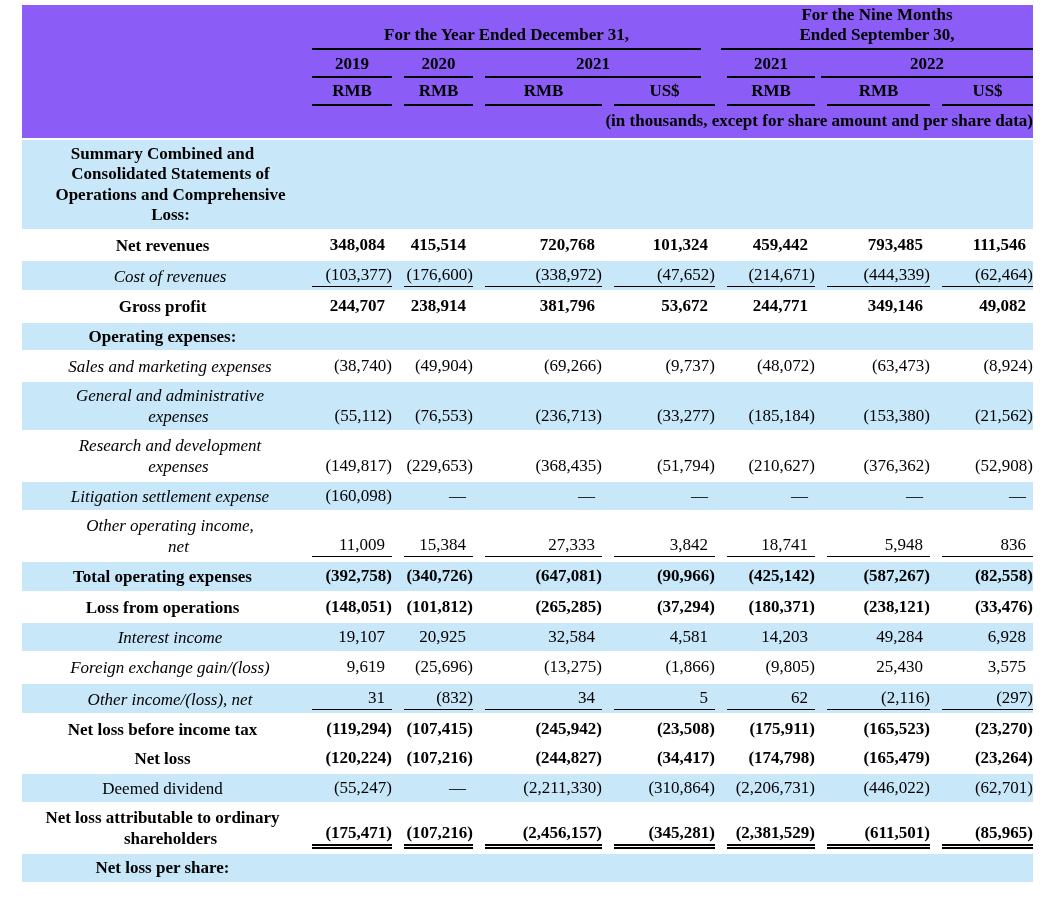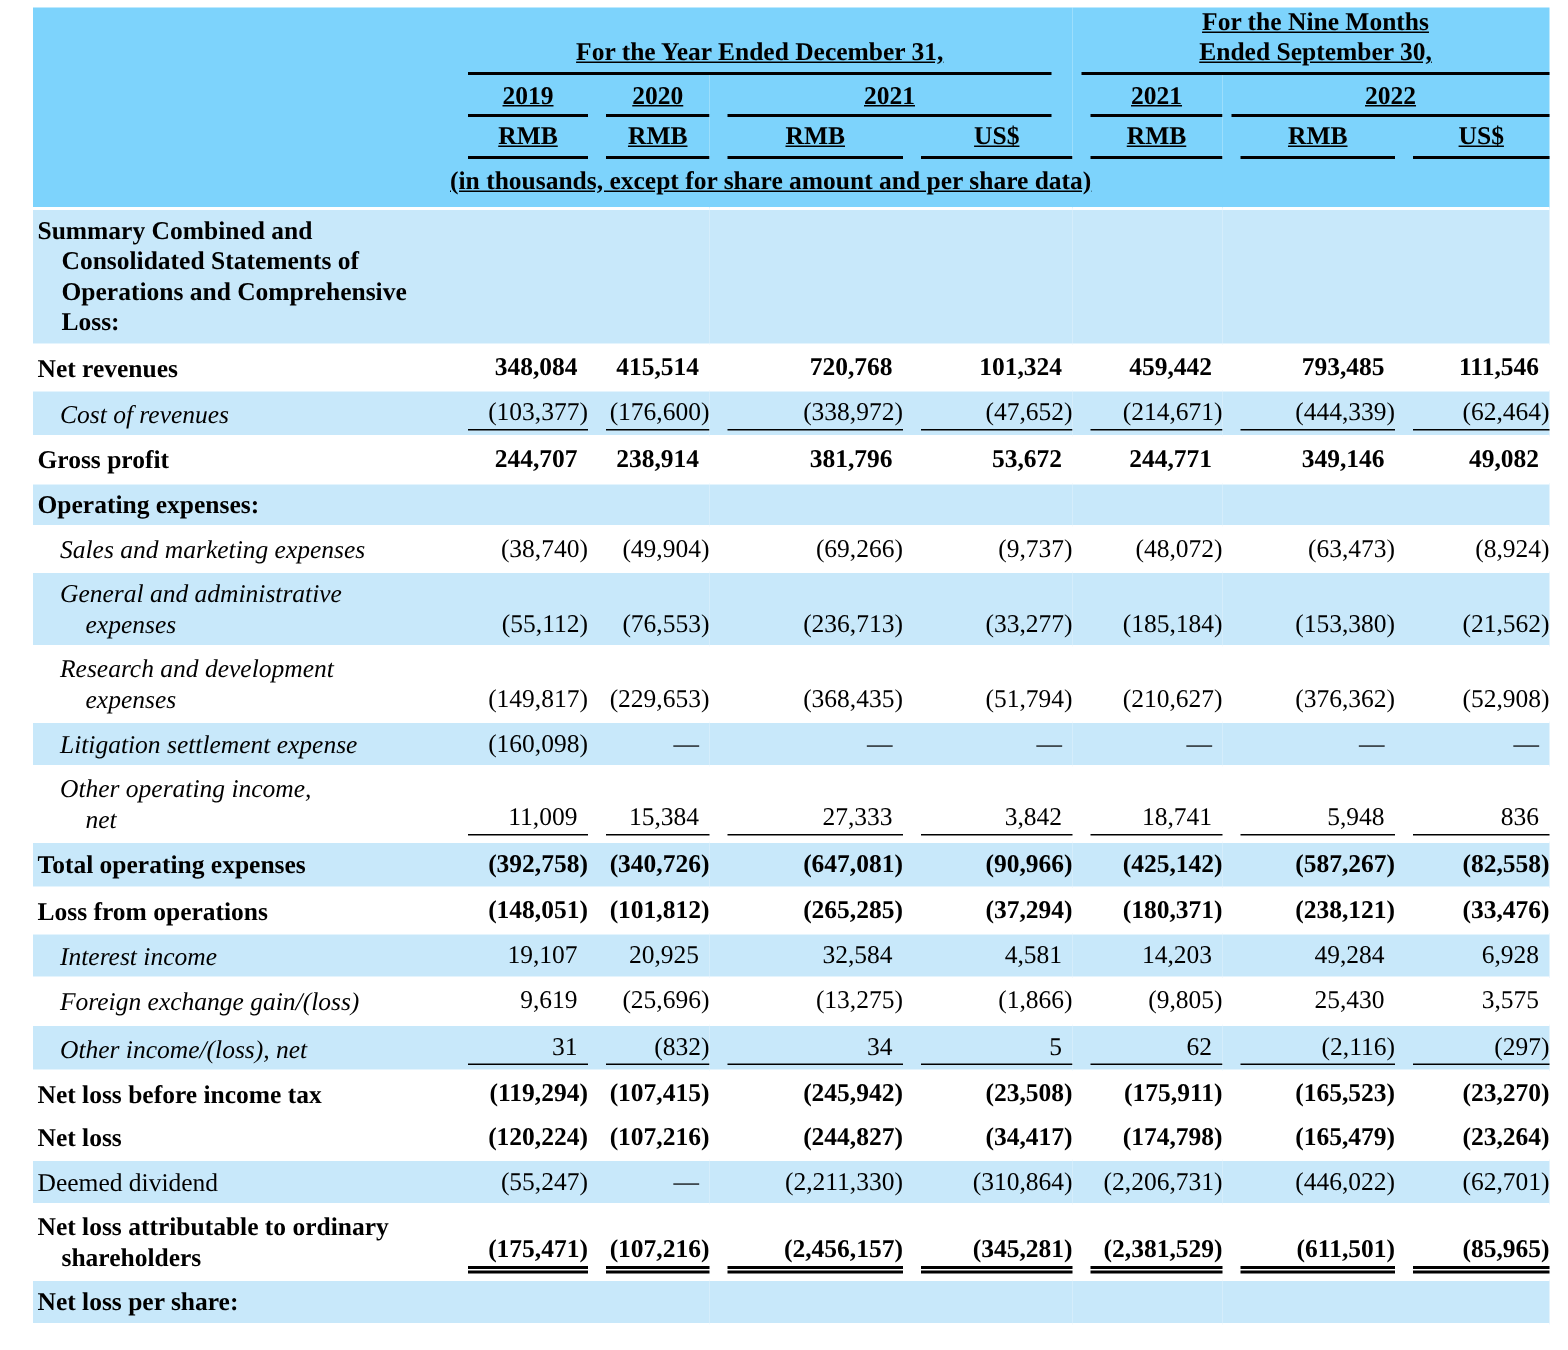--- a/index.html
+++ b/index.html
@@ -31,53 +31,53 @@
   col.c-4 { width: 113px; }
   col.c-5 { width: 100px; }
   col.c-6 { width: 115px; }
   col.c-7 { width: 103px; }
 
   thead th {
     font-weight: bold;
     vertical-align: bottom;
     padding: 0;
     text-align: center;
-    background: #7dd3fc;
-    text-decoration: underline;
+    background: #8b5cf6;
   }
   thead .seg {
     border-bottom: 2px solid #000;
     padding-bottom: 2px;
     margin-left: 12px;
     white-space: pre-line;
   }
   thead .grp-year .seg { margin-right: 14px; }
   thead .grp-nine .seg { margin-left: 6px; margin-right: 0; }
   thead .yr .seg, thead .cur .seg { margin-right: 0; }
   thead .yr-span .seg { margin-right: 14px; }
   thead .yr-span2 .seg { margin-left: 6px; margin-right: 0; }
   thead tr.r-years th .seg { padding-top: 4px; text-align: center; }
   thead tr.r-cur th .seg { padding-top: 3px; }
   th.units {
-    text-align: left;
+    text-align: right;
     padding: 5px 0 7px 0;
     font-weight: bold;
   }
 
   tbody td {
     vertical-align: bottom;
     padding: 4px 0 3px 0;
   }
   tbody tr.shaded td {
     background: var(--stripe, #c8e8fa);
     border-top: 2px solid #ffffff;
     border-bottom: 2px solid #ffffff;
   }
   td.lbl .txt {
     white-space: pre-line;
+    text-align: center;
   }
   td.lbl.ind0 .txt { padding-left: 19px; text-indent: -16px; }
   td.lbl.ind1 .txt { padding-left: 35px; text-indent: -17px; font-style: italic; }
   .bold { font-weight: bold; }
   td.amt {
     text-align: right;
     padding-left: 12px;
   }
   td.amt .num {
     display: block;

